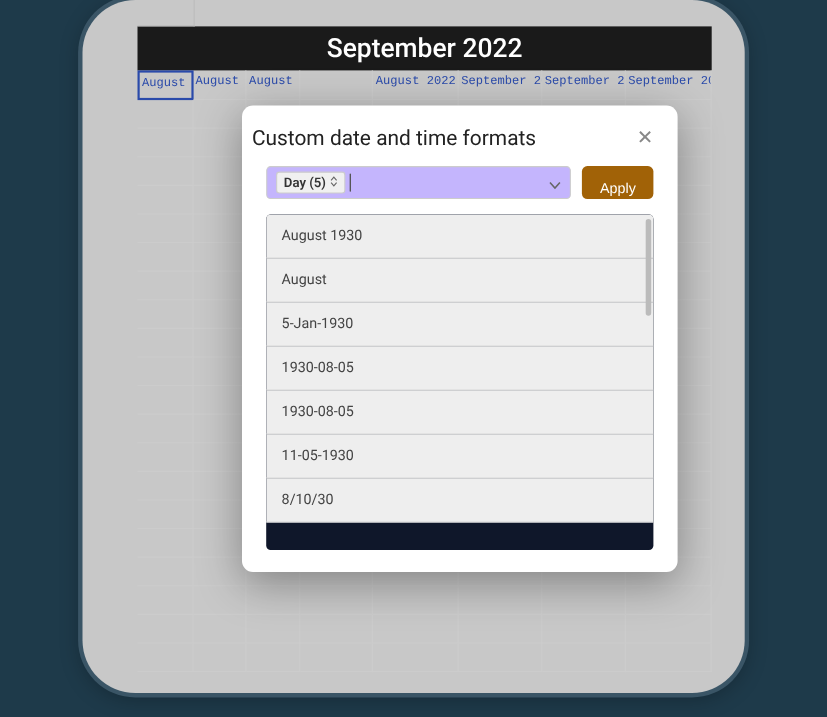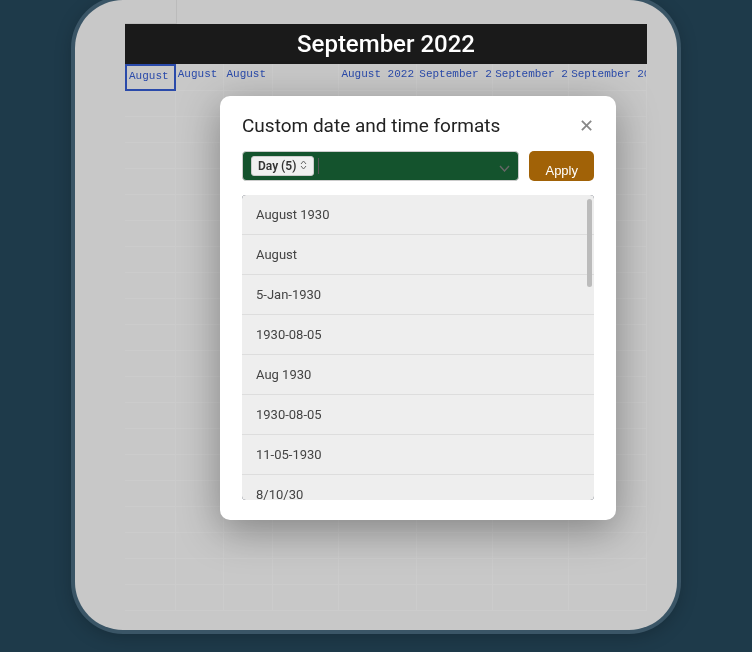--- a/index.html
+++ b/index.html
@@ -66,21 +66,21 @@
   display: flex;
 }
 .grid-rows .row .c {
   border-right: 1px solid #ccc;
   border-bottom: 1px solid #ccc;
 }
 .col-w0 { width: 52px; }
 .col-w1 { width: 50px; }
 .col-w2 { width: 50px; }
 .col-w3 { width: 68px; }
-.col-w4 { width: 80px; }
+.col-w4 { width: 80px; text-align: right; }
 .col-w5 { width: 78px; }
 .col-w6 { width: 78px; }
 .col-w7 { width: 80px; }
 
 .dialog {
   position: absolute;
   left: 220px;
   top: 96px;
   width: 396px;
   height: 424px;
@@ -88,21 +88,21 @@
   border-radius: 10px;
   box-shadow: 0 10px 40px rgba(0,0,0,0.35);
   display: flex;
   flex-direction: column;
   overflow: hidden;
 }
 .dialog-header {
   display: flex;
   align-items: center;
   justify-content: space-between;
-  padding: 18px 22px 10px 22px;
+  padding: 18px 22px 10px 9px;
   gap: 38px;
 }
 .dialog-title {
   font-size: 19px;
   color: #222;
   font-weight: 400;
 }
 .close-icon {
   color: #888;
   font-size: 18px;
@@ -117,21 +117,21 @@
 }
 .format-box {
   flex: 1;
   border: 1px solid #ccc;
   border-radius: 4px;
   height: 30px;
   display: flex;
   align-items: center;
   padding: 0 8px;
   position: relative;
-  background: #14532d;
+  background: #c4b5fd;
 }
 .token {
   background: #f0f0f0;
   border: 1px solid #ccc;
   border-radius: 3px;
   font-size: 12px;
   font-weight: 600;
   color: #333;
   padding: 2px 6px;
   display: inline-flex;
@@ -445,20 +445,19 @@
       </span>
     </div>
     <button class="apply-btn">Apply</button>
   </div>
   <div class="options">
     <div class="options-inner">
         <div class="option">August 1930</div>
         <div class="option">August</div>
         <div class="option">5-Jan-1930</div>
         <div class="option">1930-08-05</div>
-        <div class="option">Aug 1930</div>
         <div class="option">1930-08-05</div>
         <div class="option">11-05-1930</div>
         <div class="option">8/10/30</div>
       </div>
     <div class="scroll-thumb"></div>
   </div>
 </div>
 
 </body></html>

